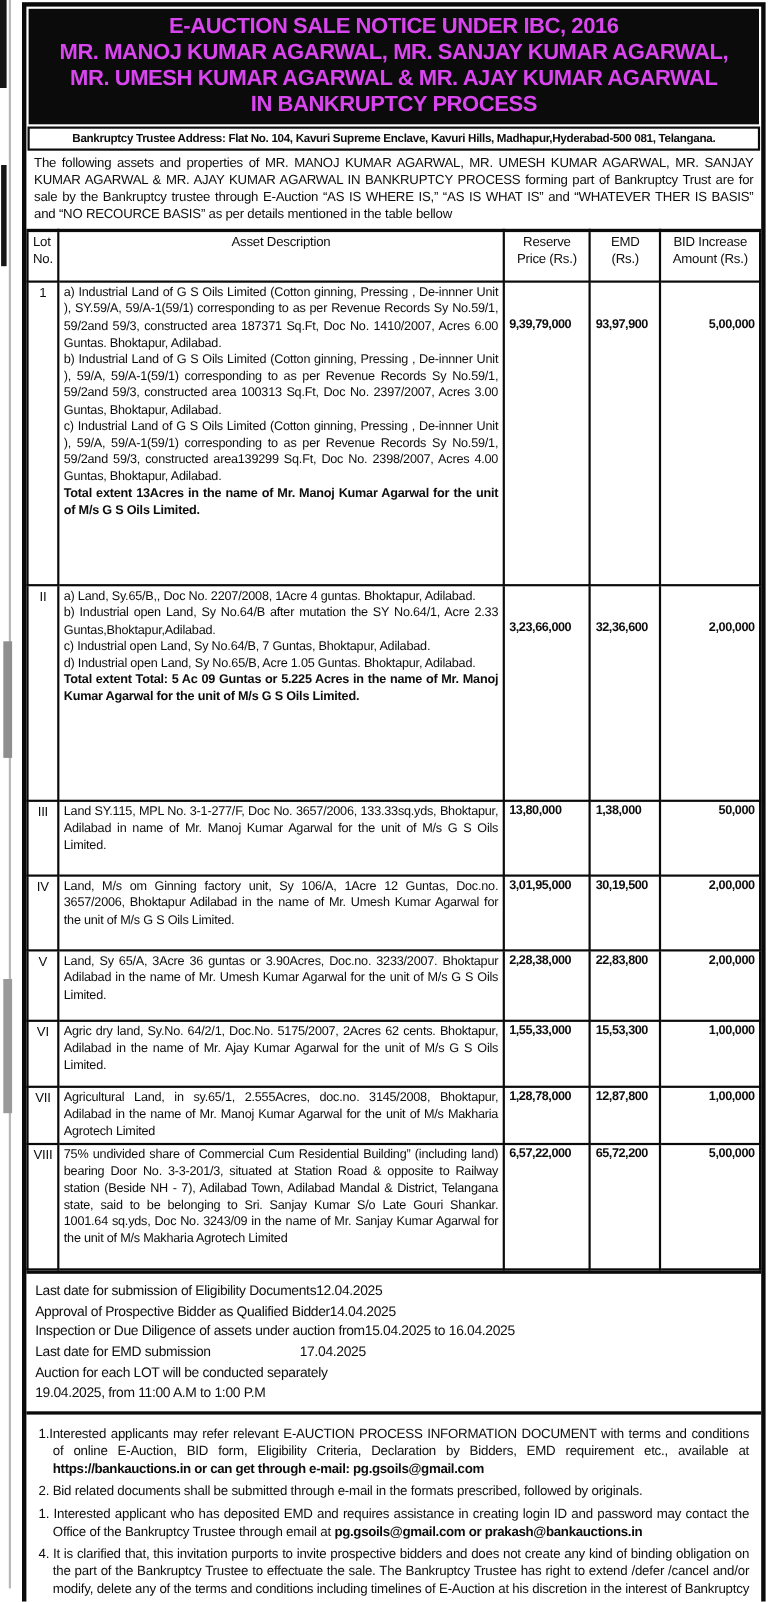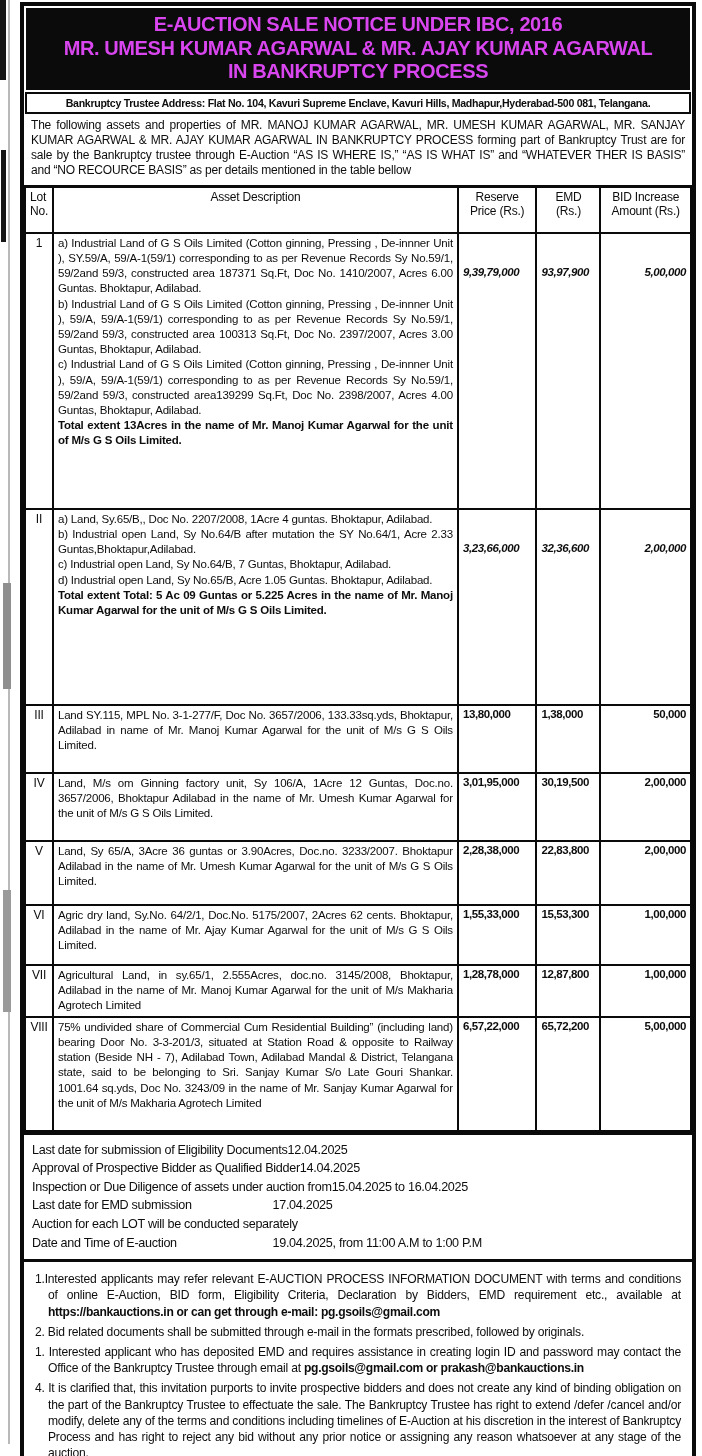--- a/index.html
+++ b/index.html
@@ -48,21 +48,21 @@
   th.h-lot{text-align:left;}
   th.h-asset,th.h-money{text-align:center;padding-top:4px;}
   col.c-lot{width:4.2%;}col.c-asset{width:60.8%;}col.c-res{width:11.8%;}
   col.c-emd{width:9.6%;}col.c-bid{width:13.6%;}
   td.lot-no{text-align:center;font-size:12px;padding-top:4px;}
   td.desc{font-size:11.5px;line-height:15.2px;text-align:justify;padding:3px 5px;}
   td.desc .para{margin:0;}
   td.desc .total{font-weight:bold;}
   td.money{font-weight:bold;font-size:11.5px;letter-spacing:-0.4px;padding-top:7px;}
   td.money.ctr{text-align:right;}
-  tr.deep td.money{padding-top:32px;font-style:italic;}
+  tr.deep td.money{padding-top:32px;}
   tr.rh1 td{height:240px;} tr.rh2 td{height:160px;} tr.rh3 td{height:62px;}
   tr.rh4 td{height:62px;}  tr.rh5 td{height:58px;}  tr.rh6 td{height:54px;}
   tr.rh7 td{height:46px;}  tr.rh8 td{height:108px;} tr.rhh th{height:40px;}
 
   .schedule{
     border-top:3px solid #0a0a0a;padding:6px 10px 7px 8px;
     font-weight:normal;font-size:12.6px;line-height:18.6px;letter-spacing:-0.3px;
   }
   .sched-row{display:flex;}
   .sched-label{min-width:37%;}
@@ -81,20 +81,21 @@
 <div class="artifact art-line"></div>
 <div class="artifact art-black-1"></div>
 <div class="artifact art-black-2"></div>
 <div class="artifact art-gray-1"></div>
 <div class="artifact art-gray-2"></div>
 
 <div class="notice">
 
   <div class="title-box">
     <div class="tl">E-AUCTION SALE NOTICE UNDER IBC, 2016</div>
+    <div class="tl">MR. MANOJ KUMAR AGARWAL, MR. SANJAY KUMAR AGARWAL,</div>
     <div class="tl">MR. UMESH KUMAR AGARWAL &amp; MR. AJAY KUMAR AGARWAL</div>
     <div class="tl">IN BANKRUPTCY PROCESS</div>
   </div>
 
   <div class="trustee-bar">Bankruptcy Trustee Address: Flat No. 104, Kavuri Supreme Enclave, Kavuri Hills, Madhapur,Hyderabad-500 081, Telangana.</div>
 
   <div class="intro">The following assets and properties of MR. MANOJ KUMAR AGARWAL, MR. UMESH KUMAR AGARWAL, MR. SANJAY KUMAR AGARWAL &amp; MR. AJAY KUMAR AGARWAL IN BANKRUPTCY PROCESS forming part of Bankruptcy Trust are for sale by the Bankruptcy trustee through E-Auction “AS IS WHERE IS,” “AS IS WHAT IS” and “WHATEVER THER IS BASIS” and “NO RECOURCE BASIS” as per details mentioned in the table bellow</div>
 
   <table class="lots">
     <colgroup>
@@ -205,21 +206,20 @@
     </div>
     <div class="sched-row">
       <span class="sched-label">Last date for EMD submission</span>
       <span class="sched-value">17.04.2025</span>
     </div>
     <div class="sched-row">
       <span class="sched-label">Auction for each LOT will be conducted separately</span>
       <span class="sched-value"></span>
     </div>
     <div class="sched-row">
-      <span class="sched-label">Date and Time of E-auction</span>
       <span class="sched-value">19.04.2025, from 11:00 A.M to 1:00 P.M</span>
     </div>
   </div>
 
   <div class="terms">
     <p class="term"><span>1.Interested applicants may refer relevant E-AUCTION PROCESS INFORMATION DOCUMENT with terms and conditions of online E-Auction, BID form, Eligibility Criteria, Declaration by Bidders, EMD requirement etc., available at </span><b>https://bankauctions.in or can get through e-mail: pg.gsoils@gmail.com</b></p>
     <p class="term">2. Bid related documents shall be submitted through e-mail in the formats prescribed, followed by originals.</p>
     <p class="term"><span>1. Interested applicant who has deposited EMD and requires assistance in creating login ID and password may contact the Office of the Bankruptcy Trustee through email at </span><b>pg.gsoils@gmail.com or prakash@bankauctions.in</b></p>
     <p class="term">4. It is clarified that, this invitation purports to invite prospective bidders and does not create any kind of binding obligation on the part of the Bankruptcy Trustee to effectuate the sale. The Bankruptcy Trustee has right to extend /defer /cancel and/or modify, delete any of the terms and conditions including timelines of E-Auction at his discretion in the interest of Bankruptcy Process and has right to reject any bid without any prior notice or assigning any reason whatsoever at any stage of the auction.</p>
 

